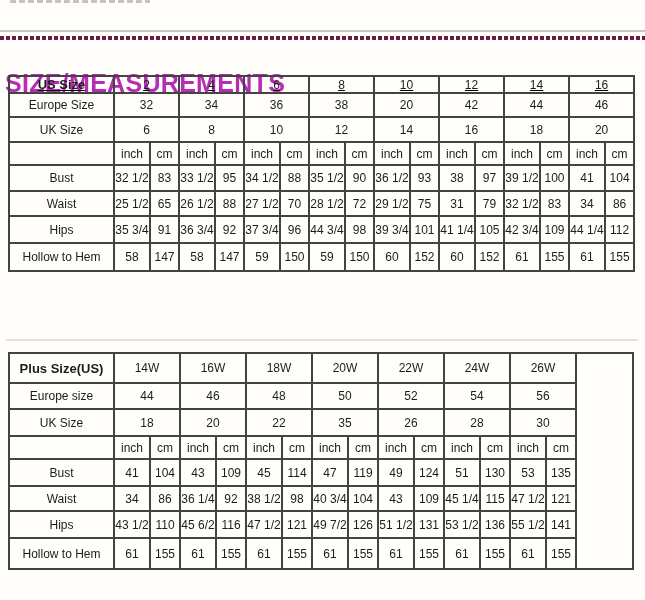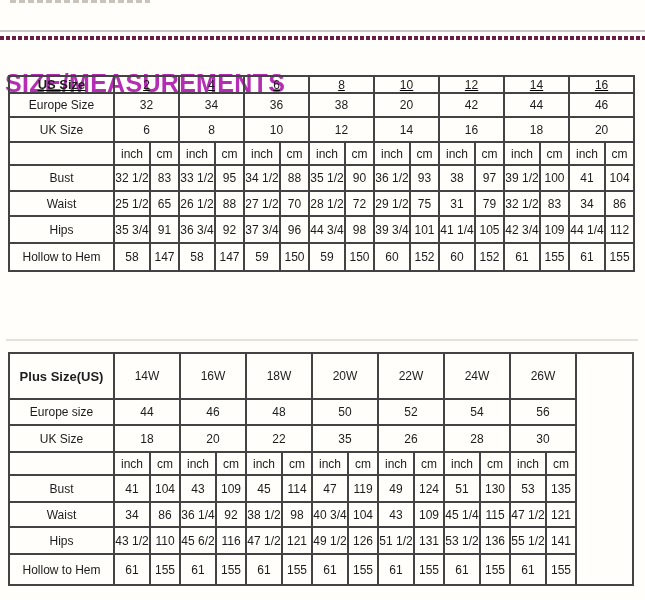--- a/index.html
+++ b/index.html
@@ -218,21 +218,21 @@
       <col style="width: 30px;">
       <col style="width: 36px;">
       <col style="width: 30px;">
       <col style="width: 36px;">
       <col style="width: 30px;">
       <col style="width: 36px;">
       <col style="width: 30px;">
       <col style="width: 57px;">
     </colgroup>
   <tbody>
-      <tr style="height: 46px;">
+      <tr style="height: 30px;">
         <td class="b">Plus Size(US)</td>
         <td colspan="2">14W</td>
         <td colspan="2">16W</td>
         <td colspan="2">18W</td>
         <td colspan="2">20W</td>
         <td colspan="2">22W</td>
         <td colspan="2">24W</td>
         <td colspan="2">26W</td>
         <td rowspan="8"></td>
       </tr>
@@ -308,21 +308,21 @@
         <td>121</td>
       </tr>
       <tr style="height: 27px;">
         <td>Hips</td>
         <td>43 1/2</td>
         <td>110</td>
         <td>45 6/2</td>
         <td>116</td>
         <td>47 1/2</td>
         <td>121</td>
-        <td>49 1/2</td>
+        <td>49 7/2</td>
         <td>126</td>
         <td>51 1/2</td>
         <td>131</td>
         <td>53 1/2</td>
         <td>136</td>
         <td>55 1/2</td>
         <td>141</td>
       </tr>
       <tr style="height: 31px;">
         <td>Hollow to Hem</td>

